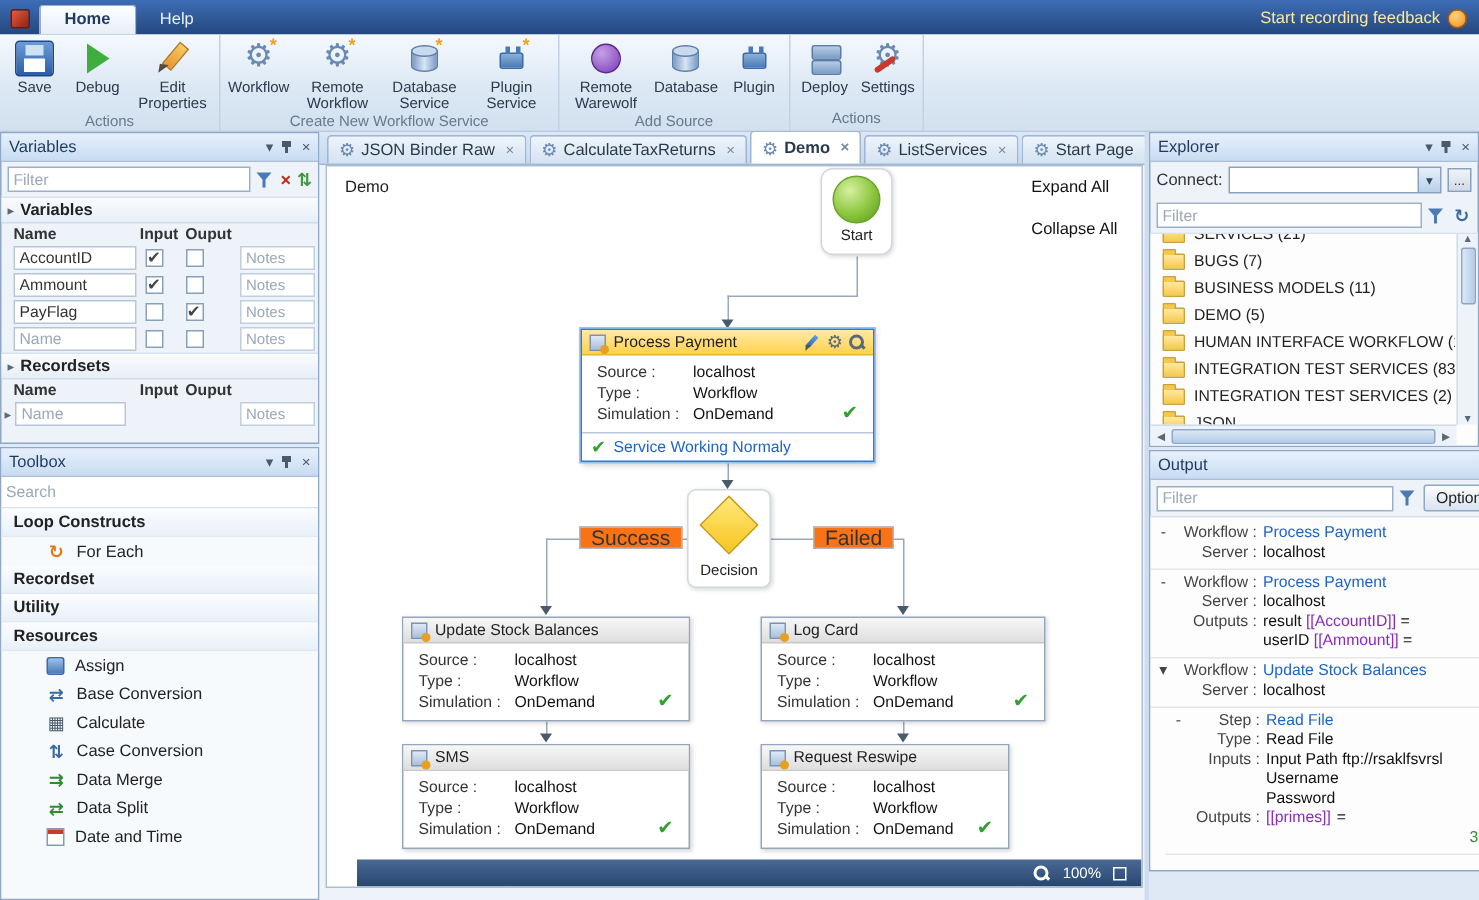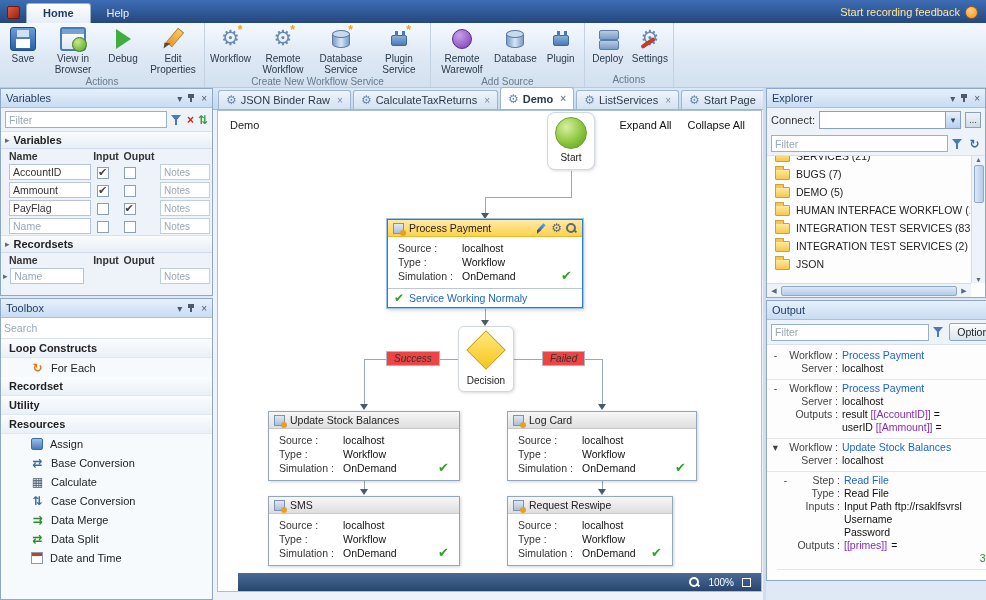--- a/index.html
+++ b/index.html
@@ -117,26 +117,26 @@
     border:1px solid #9fb6d2; border-bottom:none; border-radius:3px 3px 0 0;
     background:linear-gradient(#eef4fb,#d4e2f1); color:#2a3a4a; white-space:nowrap; cursor:default; }
   .dtab.active { background:#fff; font-weight:bold; height:22px; }
   .tclose { color:#7a8a9a; font-size:10px; margin-left:3px; }
   .tabbar-right { margin-left:auto; display:flex; gap:8px; padding:0 8px 4px 0; color:#3a4a5a; }
 
   
   .canvas-wrap { position:absolute; left:213px; top:110px; width:553px; height:490px; background:#eef3fa; padding:0 4px; }
   .canvas { position:relative; width:100%; height:482px; background:#fff; border:1px solid #aebed2; overflow:hidden; }
   .canvas-title { position:absolute; left:12px; top:8px; color:#222; }
-  .canvas-links { position:absolute; right:16px; top:8px; display:flex; gap:16px; color:#111; }
+  .canvas-links { position:absolute; right:16px; top:8px; display:flex; gap:16px; color:#111;flex-direction:column; }
   .canvas-links span { cursor:default; }
   .cline { position:absolute; background:#98a8ba; }
   .carrow { position:absolute; width:0; height:0; border-left:4px solid transparent; border-right:4px solid transparent; border-top:6px solid #4a5a6a; }
-  .blabel { position:absolute; height:15px; line-height:13px; padding:0 7px; font-size:10px;
-    border:1px solid #aab8c8; background:#ef4444; color:#333;font-style:italic; }
+  .blabel { position:absolute; height:15px; line-height:13px; padding:0 7px; font-size:14px;
+    border:1px solid #aab8c8; background:#f97316; color:#333; }
   .start-card { position:absolute; left:329px; top:1px; width:48px; height:58px; background:#fff;
     border:1px solid #d0d8e2; border-radius:8px; box-shadow:1px 1px 3px rgba(0,0,0,.15);
     display:flex; flex-direction:column; align-items:center; padding-top:4px; }
   .start-orb { width:32px; height:32px; border-radius:50%; border:1px solid #6aa32a;
     background:radial-gradient(circle at 35% 30%,#d8f0a0,#8cc63f 55%,#5a9a1f); }
   .start-label { font-size:10px; margin-top:3px; color:#222; }
   .node { position:absolute; background:#fff; border:1px solid #94a6bc; box-shadow:1px 1px 3px rgba(0,0,0,.18); }
   .node-h { height:17px; display:flex; align-items:center; gap:5px; padding:0 5px;
     background:linear-gradient(#f7f7f7,#dedede); border-bottom:1px solid #c8c8c8; font-size:10.5px; color:#222; }
   .svc-icon { width:11px; height:11px; background:linear-gradient(#dfe9f5,#a8c0dc); border:1px solid #7a94b4; position:relative; flex:0 0 11px; }
@@ -236,24 +236,20 @@
   </div>
 
   <div class="ribbon">
     <div class="rgroup">
       <div class="rbuttons">
         <div class="rbtn">
           <span class="ic i-save"></span>
           <span>Save</span>
         </div>
         <div class="rbtn">
-          <span class="ic i-browser"></span>
-          <span>View in Browser</span>
-        </div>
-        <div class="rbtn">
           <span class="ic i-debug"></span>
           <span>Debug</span>
         </div>
         <div class="rbtn">
           <span class="ic i-edit"></span>
           <span>Edit Properties</span>
         </div>
       </div>
       <div class="rlabel">Actions</div>
     </div>
@@ -670,20 +666,24 @@
     </div>
     <div class="etree">
       <div class="erows">
         <div class="erow">
             <span class="folder"></span>
             <span>SERVICES (21)</span>
           </div>
         <div class="erow">
             <span class="folder"></span>
             <span>BUGS (7)</span>
+          </div>
+        <div class="erow">
+            <span class="folder"></span>
+            <span>BUSINESS MODELS (11)</span>
           </div>
         <div class="erow">
             <span class="folder"></span>
             <span>DEMO (5)</span>
           </div>
         <div class="erow">
             <span class="folder"></span>
             <span>HUMAN INTERFACE WORKFLOW (11)</span>
           </div>
         <div class="erow">

